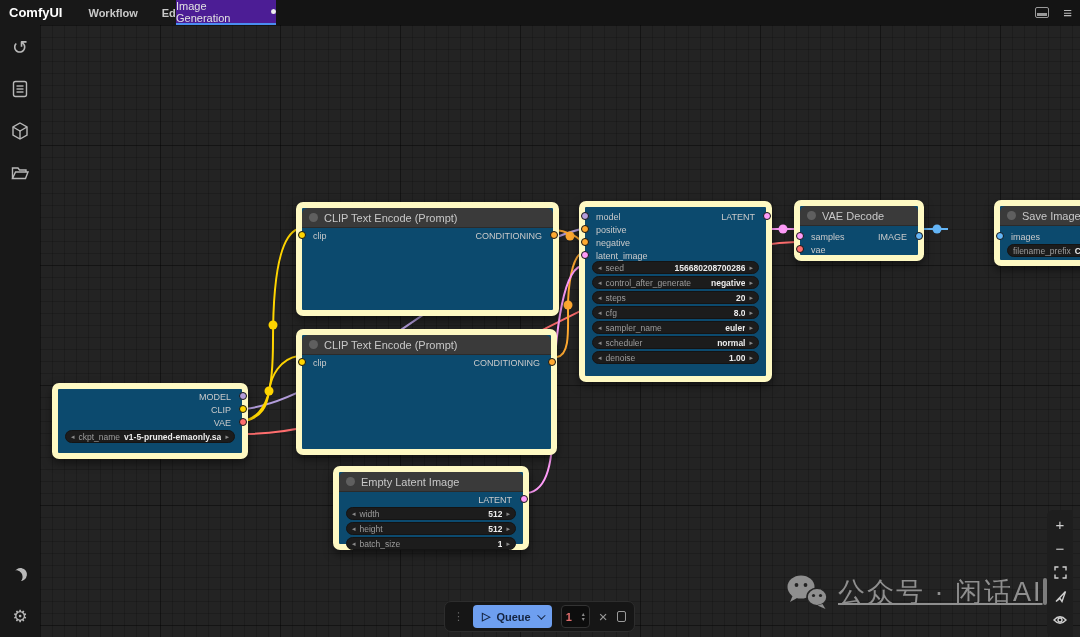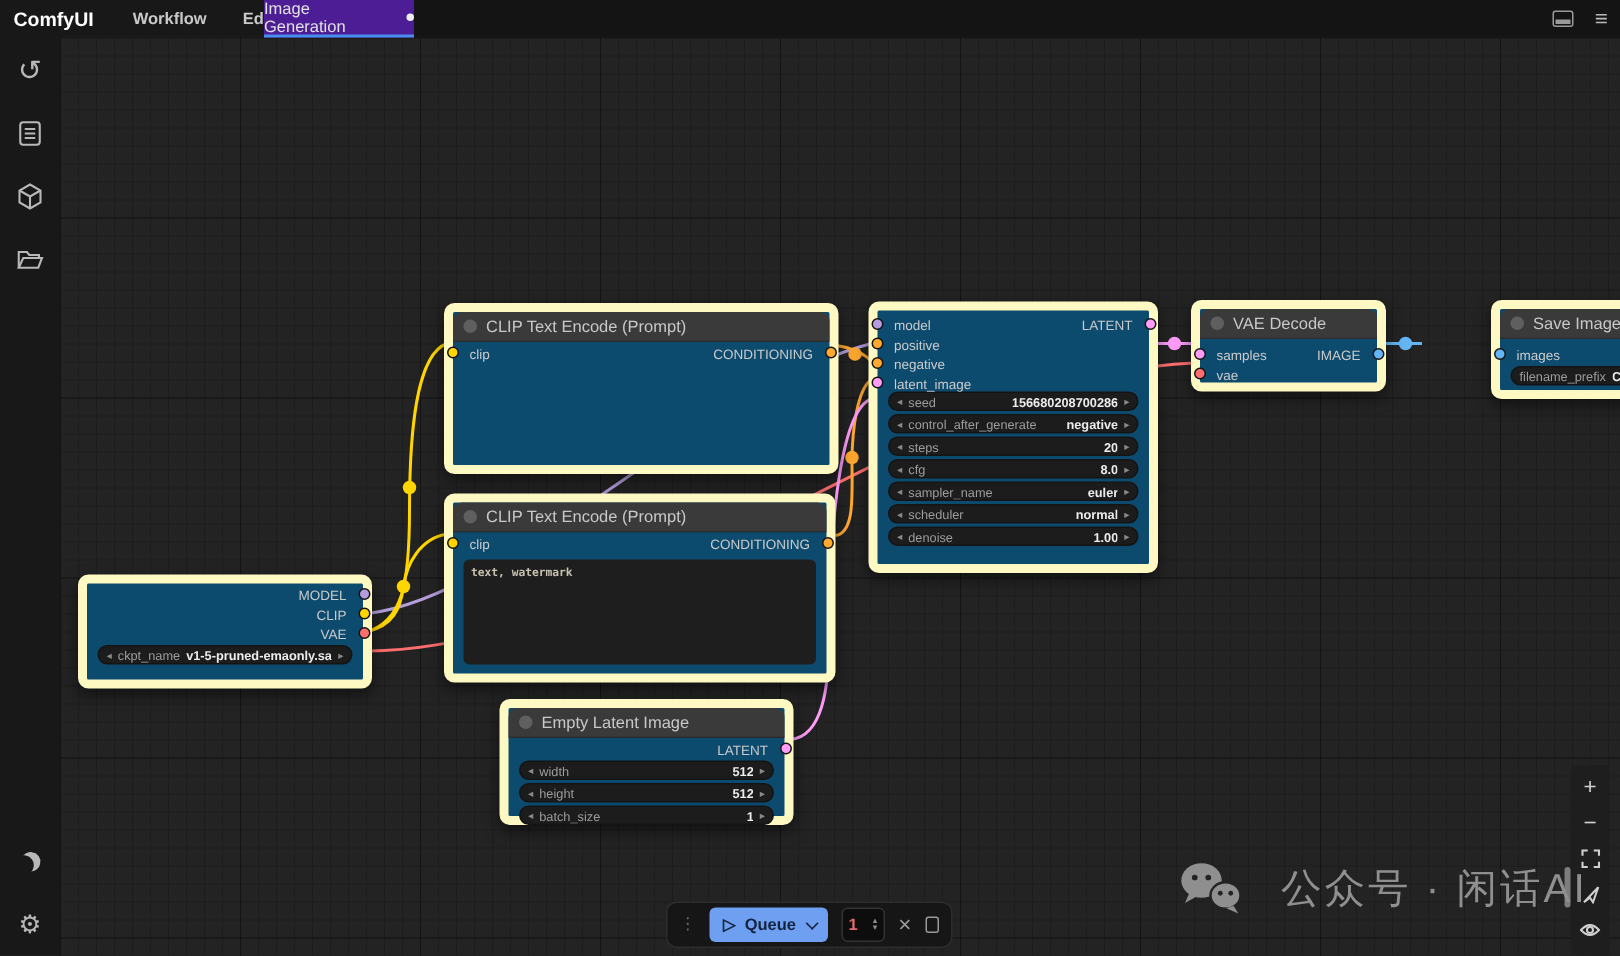--- a/index.html
+++ b/index.html
@@ -82,21 +82,21 @@
   .ctrls { position:absolute; left:1047px; top:510px; width:26px; height:127px; z-index:3;
            background:#1e1e1e; border-radius:6px 0 0 6px; display:flex; flex-direction:column;
            align-items:center; padding-top:2px; }
   .ctrlbtn { width:24px; height:24px; display:flex; align-items:center; justify-content:center;
              color:#cfcfcf; font-size:15px; }
   .ctrlbtn svg { stroke:#cfcfcf; fill:none; stroke-width:1.4; }
   .scroll-thumb { position:absolute; left:1043px; top:578px; width:4px; height:27px;
                   background:#7d7d7d; border-radius:2px; z-index:3; }
   
   .watermark { position:absolute; left:786px; top:574px; z-index:3; display:flex;
-               align-items:flex-start; gap:26px; color:#8f8f8f; }
+               align-items:flex-start; gap:10px; color:#8f8f8f;text-decoration:underline; }
   .wm-text { font-size:27px; letter-spacing:2px; white-space:nowrap; }
 </style>
 </head>
 <body>
 
 <div class="canvas-bg"></div>
 
 <svg class="links" width="1080" height="637" viewBox="0 0 1080 637">
   <path d="M245,409 C340,398 470,258 581,229" stroke="#B39DDB"></path>
   <path d="M245,421 C268,414 273,390 273,340 C273,285 278,236 298,229" stroke="#FFD500"></path>
@@ -153,21 +153,20 @@
   <div class="ntitle">
     <span class="ndot"></span>
     <span>CLIP Text Encode (Prompt)</span>
   </div>
   <div class="prow duo">
     <span>clip</span>
     <span>CONDITIONING</span>
     <span class="pdot l c-clip"></span>
     <span class="pdot r c-cond"></span>
   </div>
-  <div class="ntext" style="top:38px">text, watermark</div>
 </div>
 
 <div class="node" style="left:333px;top:466px;width:196px;height:84px">
   <div class="ntitle">
     <span class="ndot"></span>
     <span>Empty Latent Image</span>
   </div>
   <div class="prow out">
       <span>LATENT</span>
       <span class="pdot r c-latent"></span>

